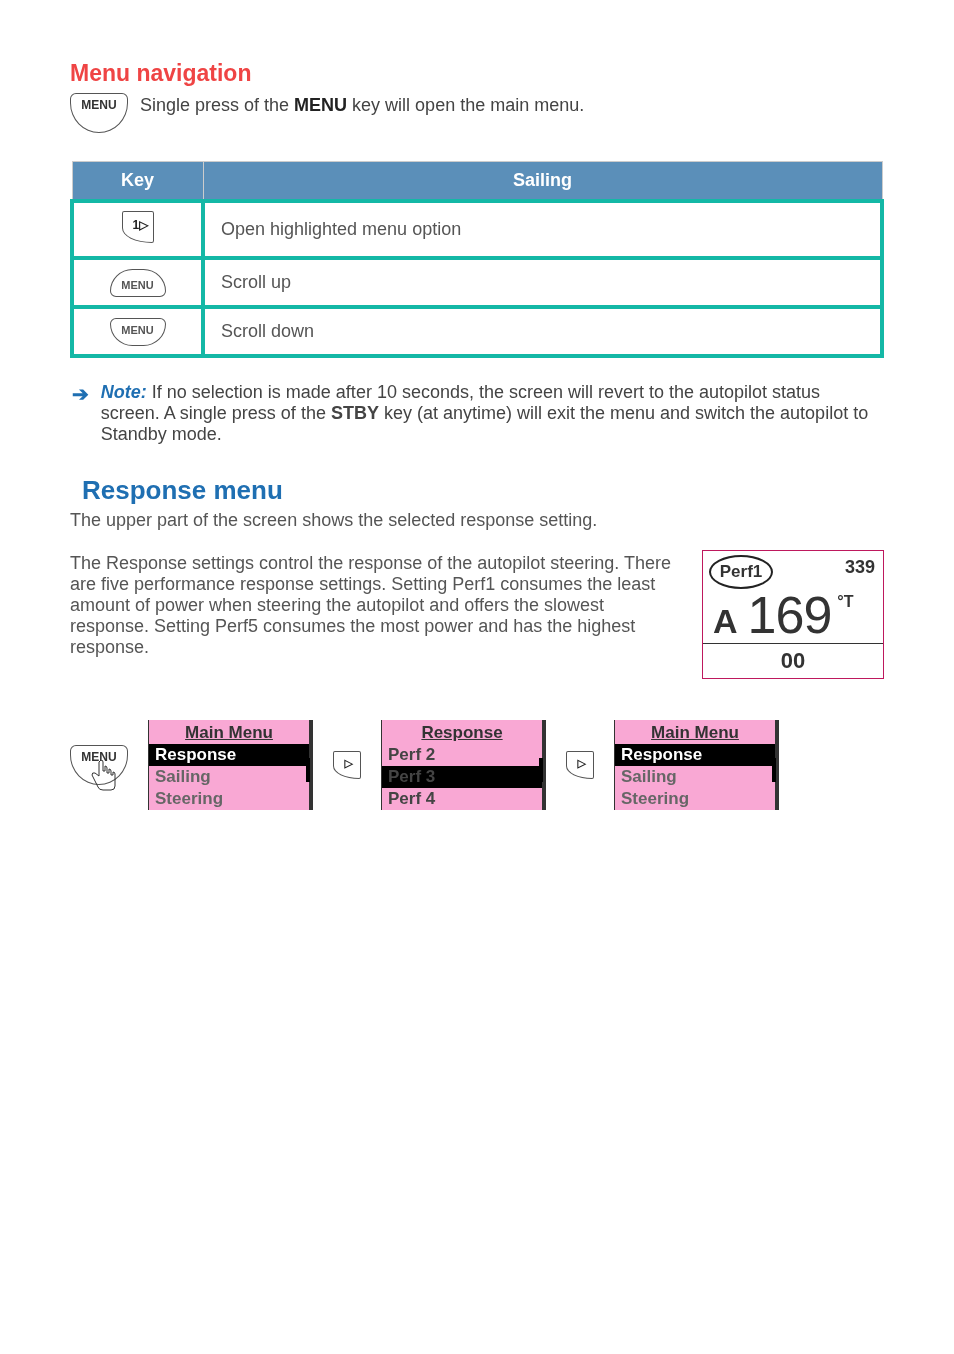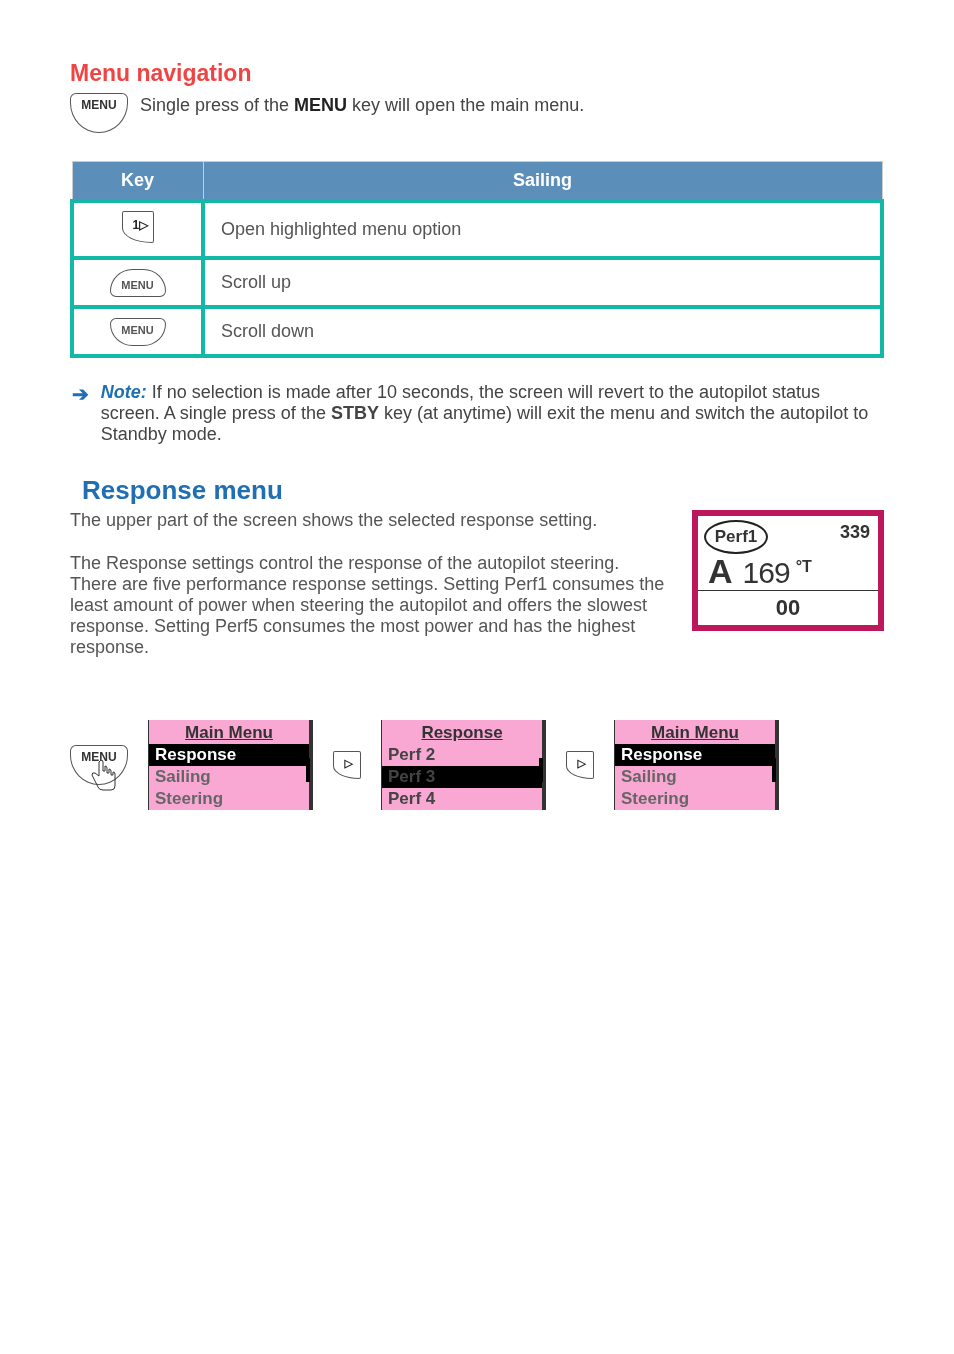--- a/index.html
+++ b/index.html
@@ -148,23 +148,24 @@
   }
   .resp-text {
     flex: 1;
     font-size: 18px;
     color: #555;
   }
   .resp-text p { margin: 0 0 22px 0; }
 
   .pilot-display {
     width: 180px;
-    border: 6px solid #be185d;
-    font-family: Arial, sans-serif;
-    background: #fff;
+    border: 1px solid #be185d;
+    font-family: Arial, sans-serif;
+    background: #fff;
+    margin-top: 40px;
   }
   .pilot-top {
     display: flex;
     justify-content: space-between;
     padding: 4px 8px 0 6px;
     position: relative;
   }
   .perf-pill {
     border: 2px solid #222;
     border-radius: 50%;
@@ -181,21 +182,21 @@
     display: flex;
     align-items: baseline;
     justify-content: flex-start;
     padding: 0 8px 2px 10px;
     gap: 10px;
   }
   .pilot-A {
     font-size: 34px; font-weight: 700; line-height: 1;
   }
   .pilot-big {
-    font-size: 30px; font-weight: 400; line-height: 1;
+    font-size: 52px; font-weight: 400; line-height: 1;
     letter-spacing: -1px;
     font-family: "Arial Narrow", Arial, sans-serif;
   }
   .pilot-deg {
     font-size: 16px; font-weight: 700; align-self: flex-start; margin-top: 4px;
     margin-left: -4px;
   }
   .pilot-bot {
     border-top: 1px solid #333;
     text-align: center;

